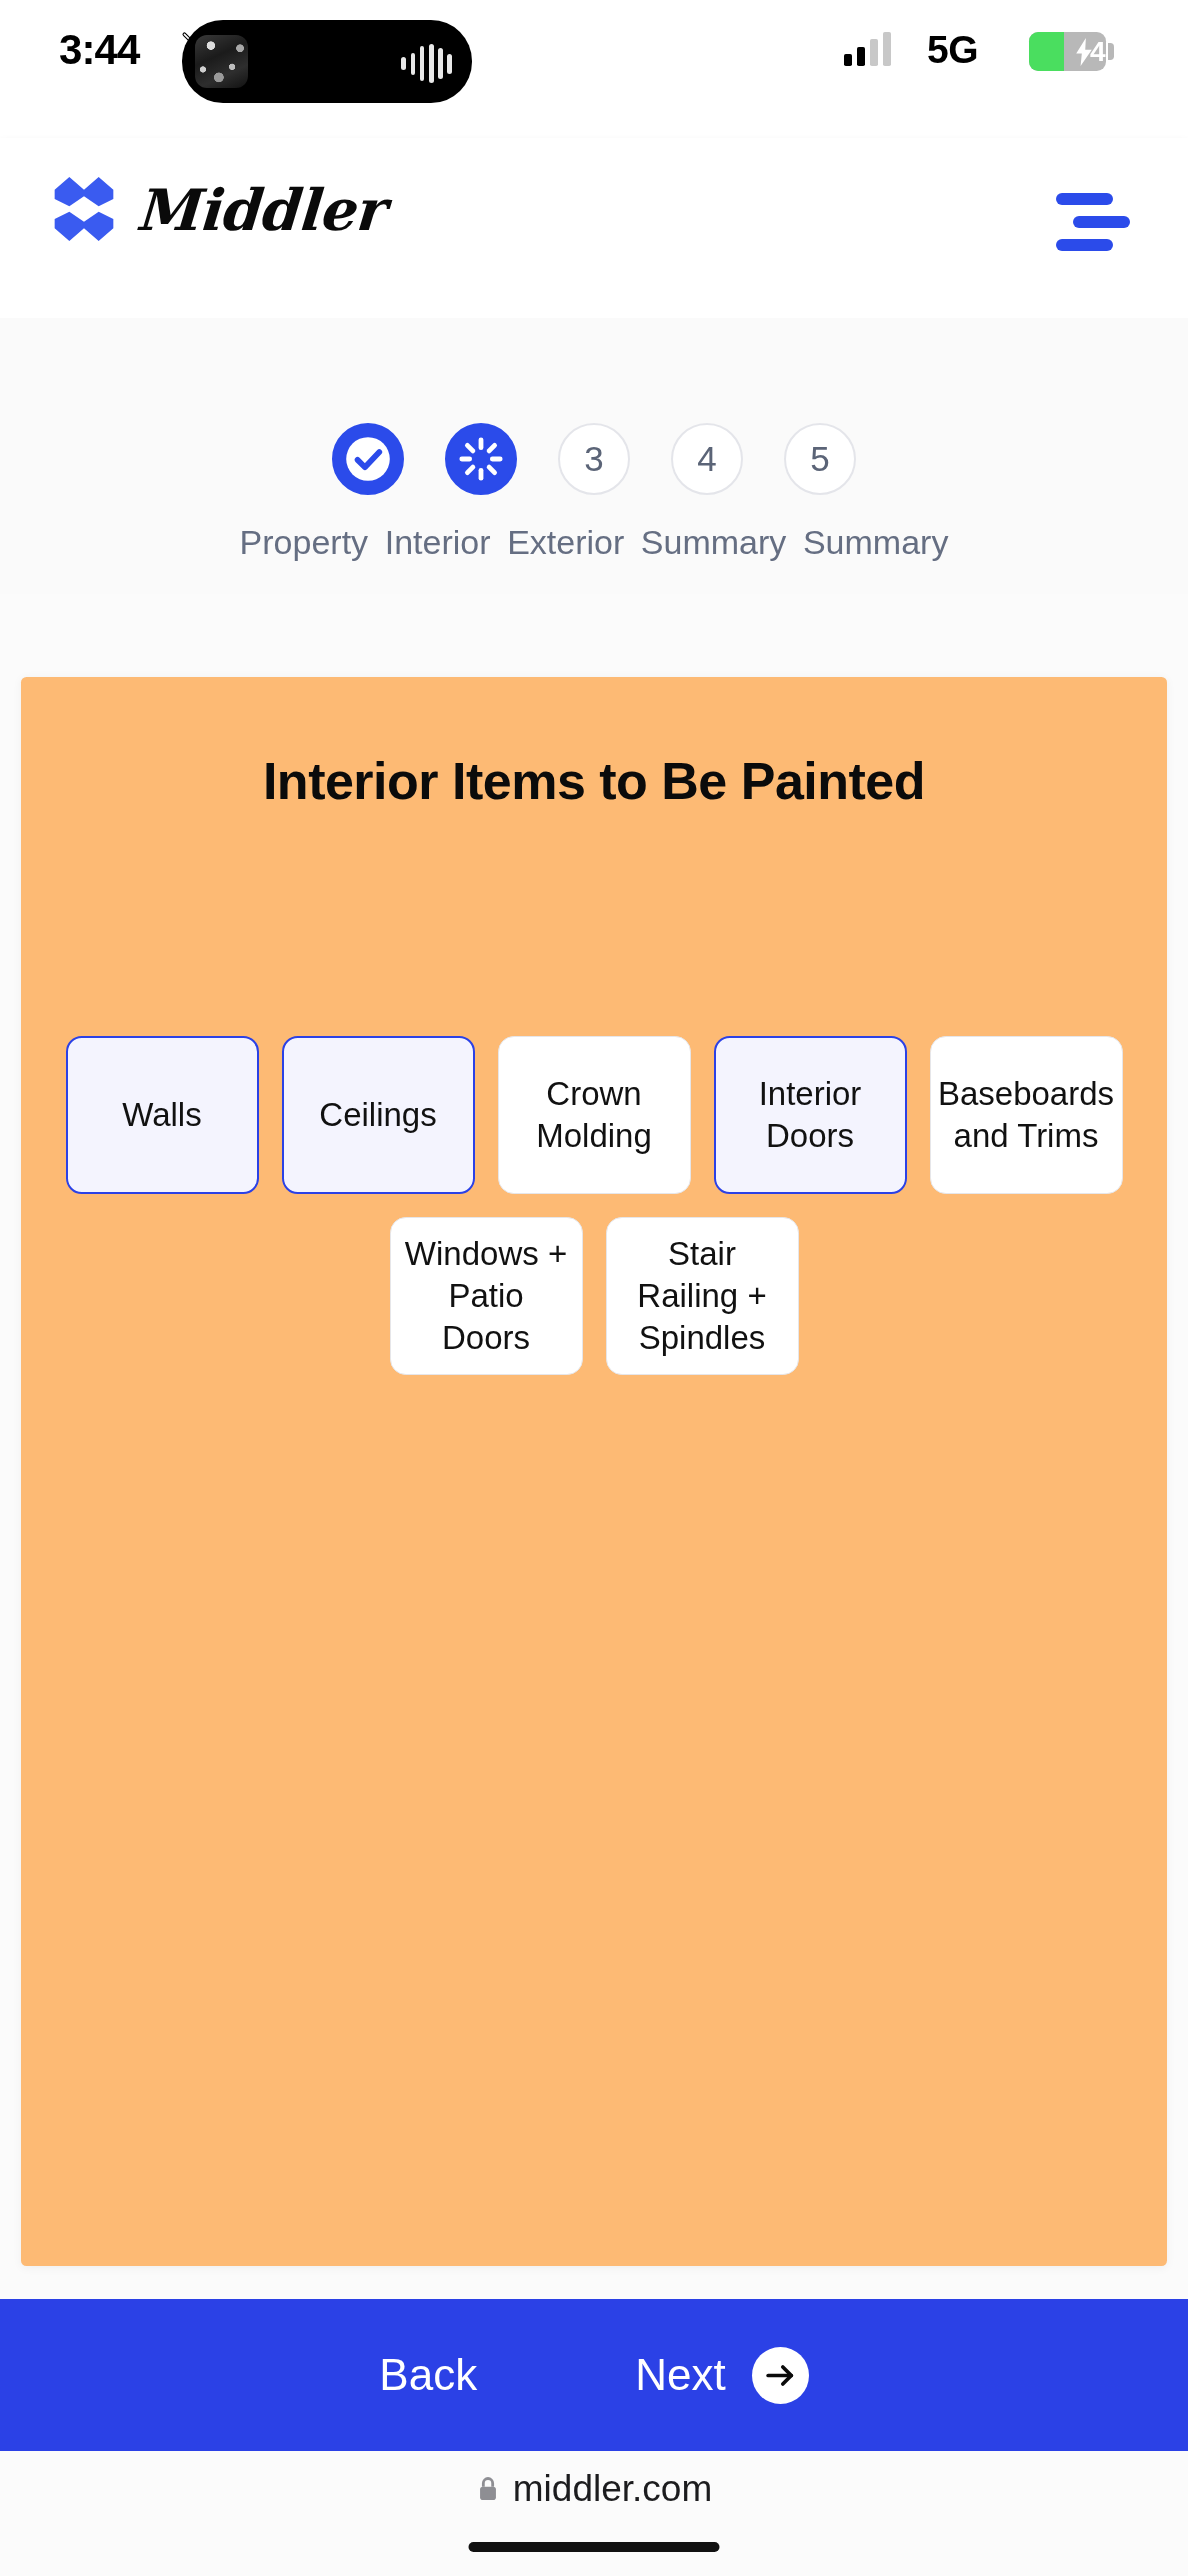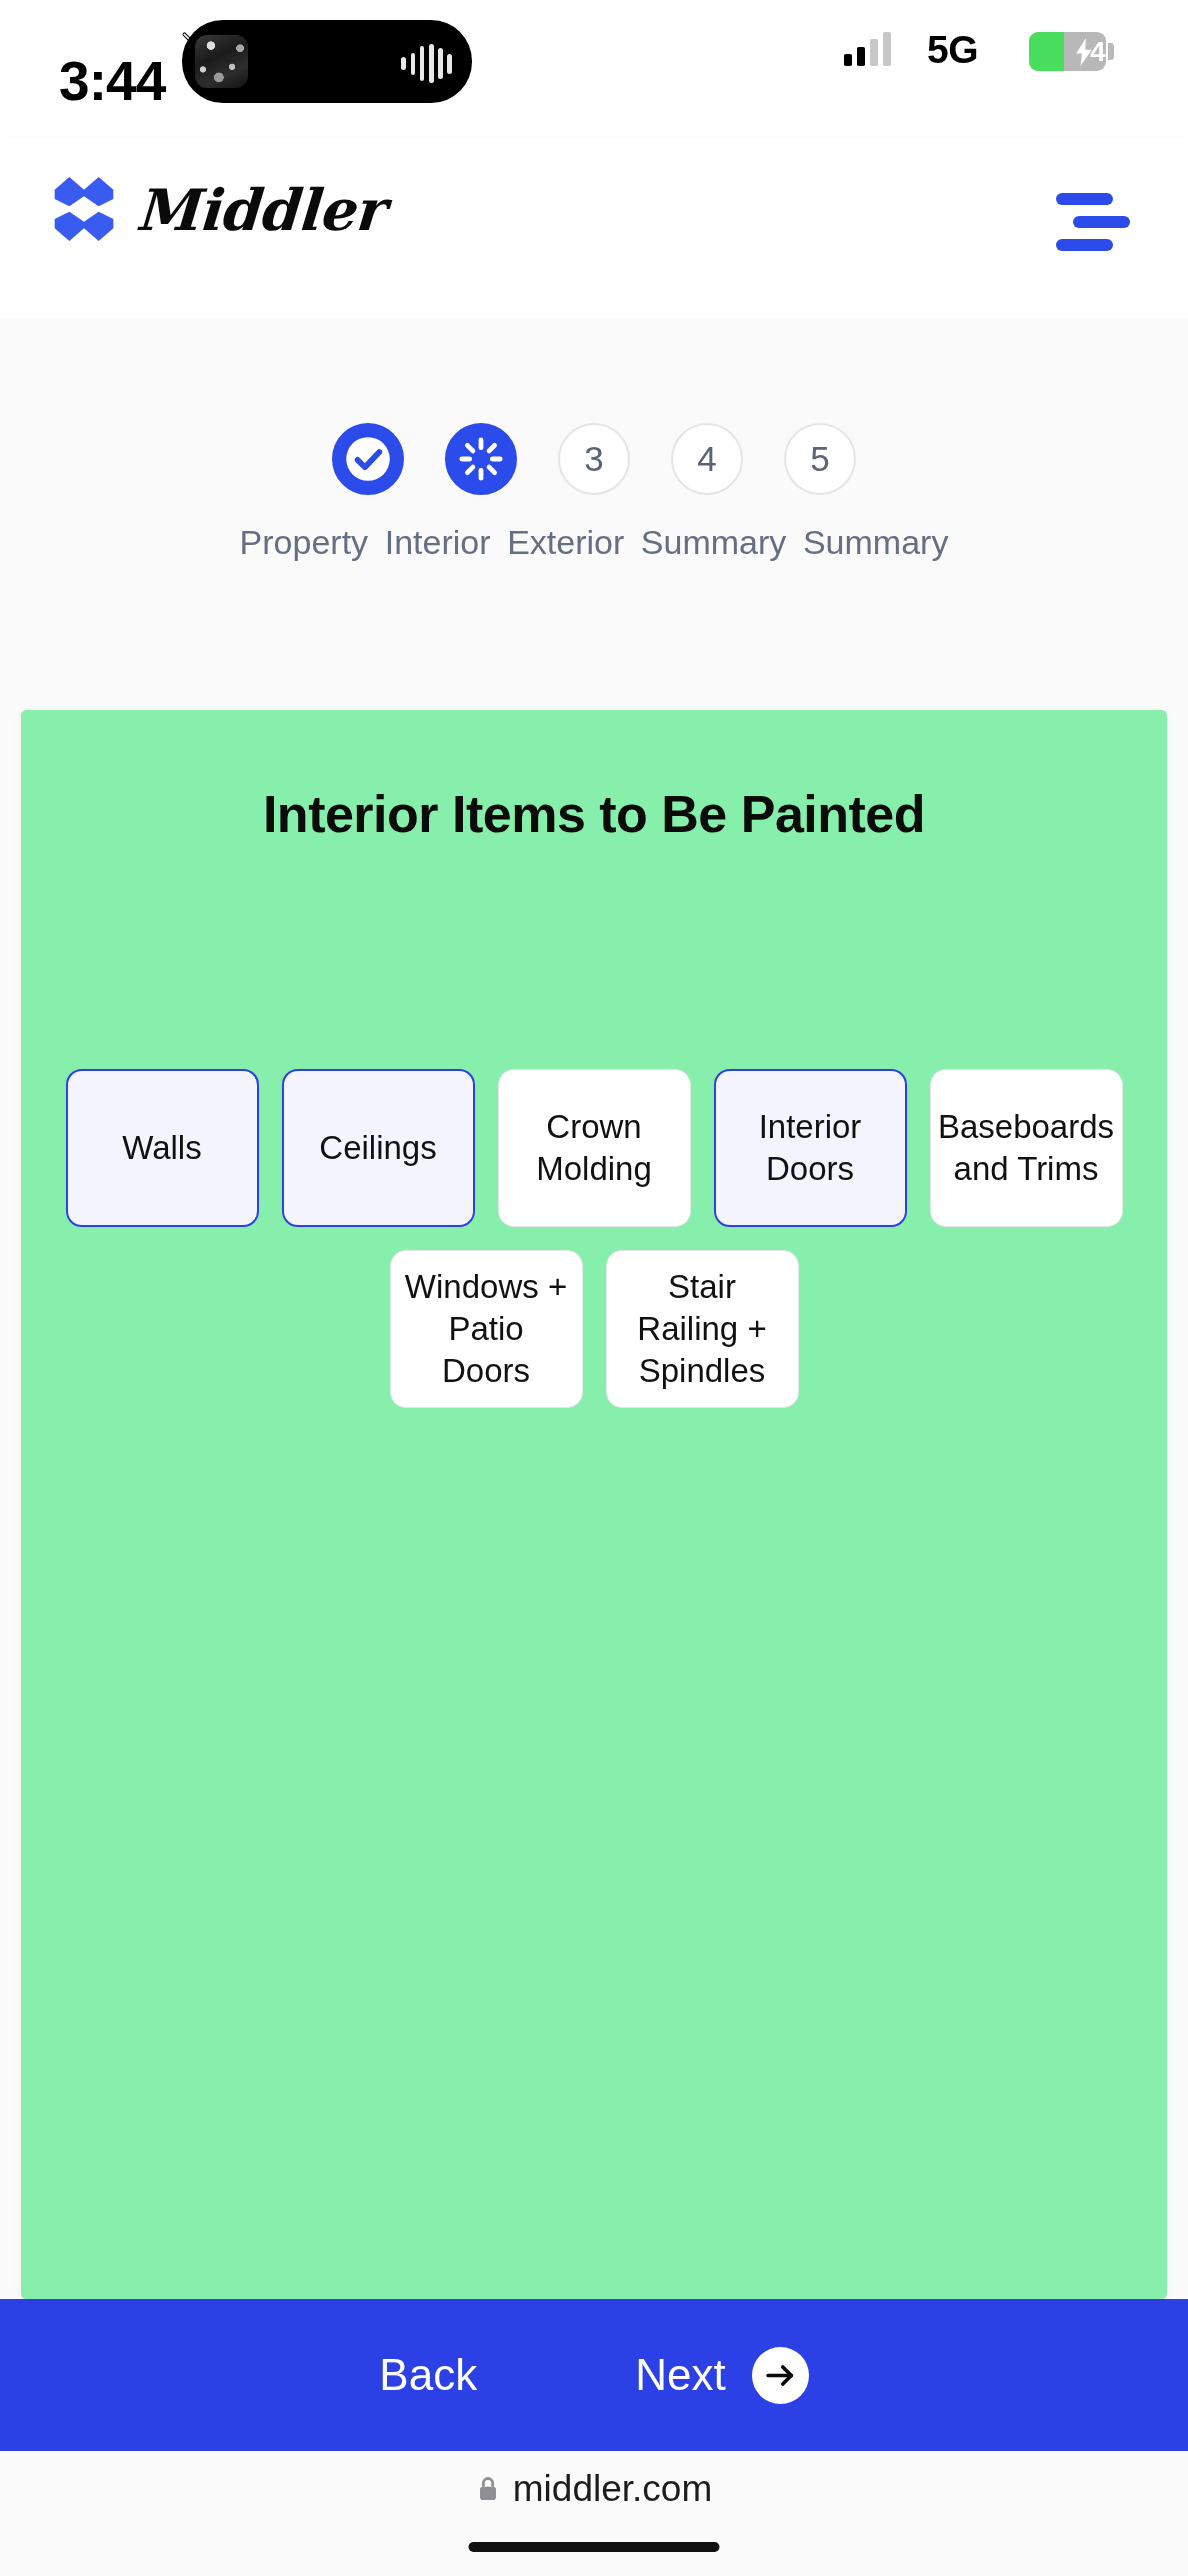--- a/index.html
+++ b/index.html
@@ -15,23 +15,22 @@
     background:#fbfbfb;
   }
 
   
   #status-bar {
     position:absolute; top:0; left:0; width:1188px; height:138px;
     background:#ffffff;
   }
   #status-time {
     position:absolute; left:59px; top:26px;
-    font-size:55px; font-weight:bold; color:#000;
+    font-size:42px; font-weight:bold; color:#000;
     letter-spacing:-0.9px;
-    margin-top:23px;
   }
   #mute-icon { position:absolute; left:178px; top:28px; width:44px; height:44px; }
   #dynamic-island {
     position:absolute; left:182px; top:20px; width:290px; height:83px;
     background:#000; border-radius:41px; overflow:hidden;
   }
   #di-art {
     position:absolute; left:13px; top:14.7px; width:53px; height:53px;
     border-radius:12px;
     background:
@@ -100,22 +99,22 @@
   .step-circle.current { background:#2b4bea; border-color:#2b4bea; }
   #step-labels {
     position:absolute; top:205px; left:0; width:1188px;
     display:flex; justify-content:center; gap:0px;
     font-size:34px; color:#656e82;
   }
   #step-labels span { padding:0 8.3px; white-space:nowrap; }
 
   
   #panel {
-    position:absolute; top:710px; left:21px; width:1146px; height:1589px;
-    background:#86efac; border-radius:5.5px;
+    position:absolute; top:677px; left:21px; width:1146px; height:1589px;
+    background:#fdba74; border-radius:5.5px;
     box-shadow:0 1.8px 9.2px rgba(0,0,0,0.05);
     overflow:hidden;
   }
   #panel-title {
     position:absolute; top:74px; left:0; width:1146px; text-align:center;
     font-size:52px; font-weight:bold; color:#0b0b0b; letter-spacing:-0.5px;
   }
   #panel-subtitle {
     position:absolute; top:267px; left:27px;
     font-size:35px; color:#5d6579;

